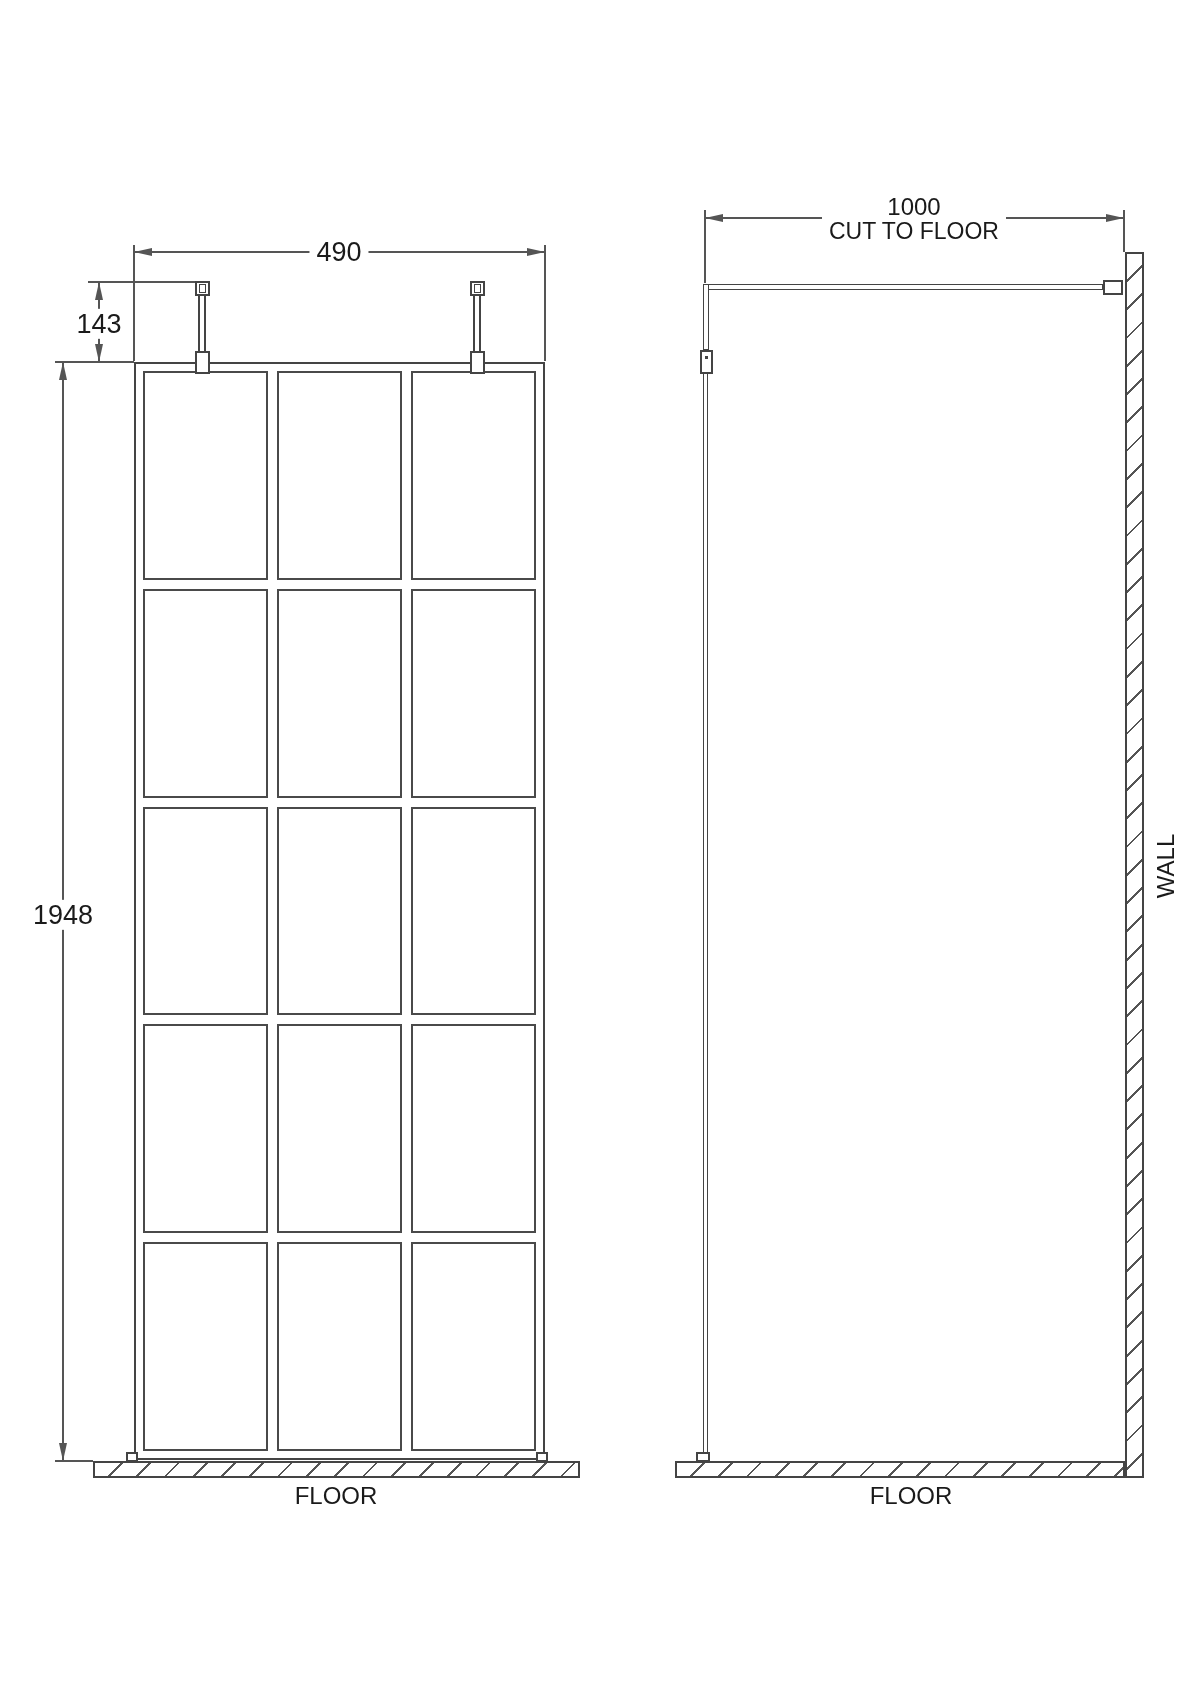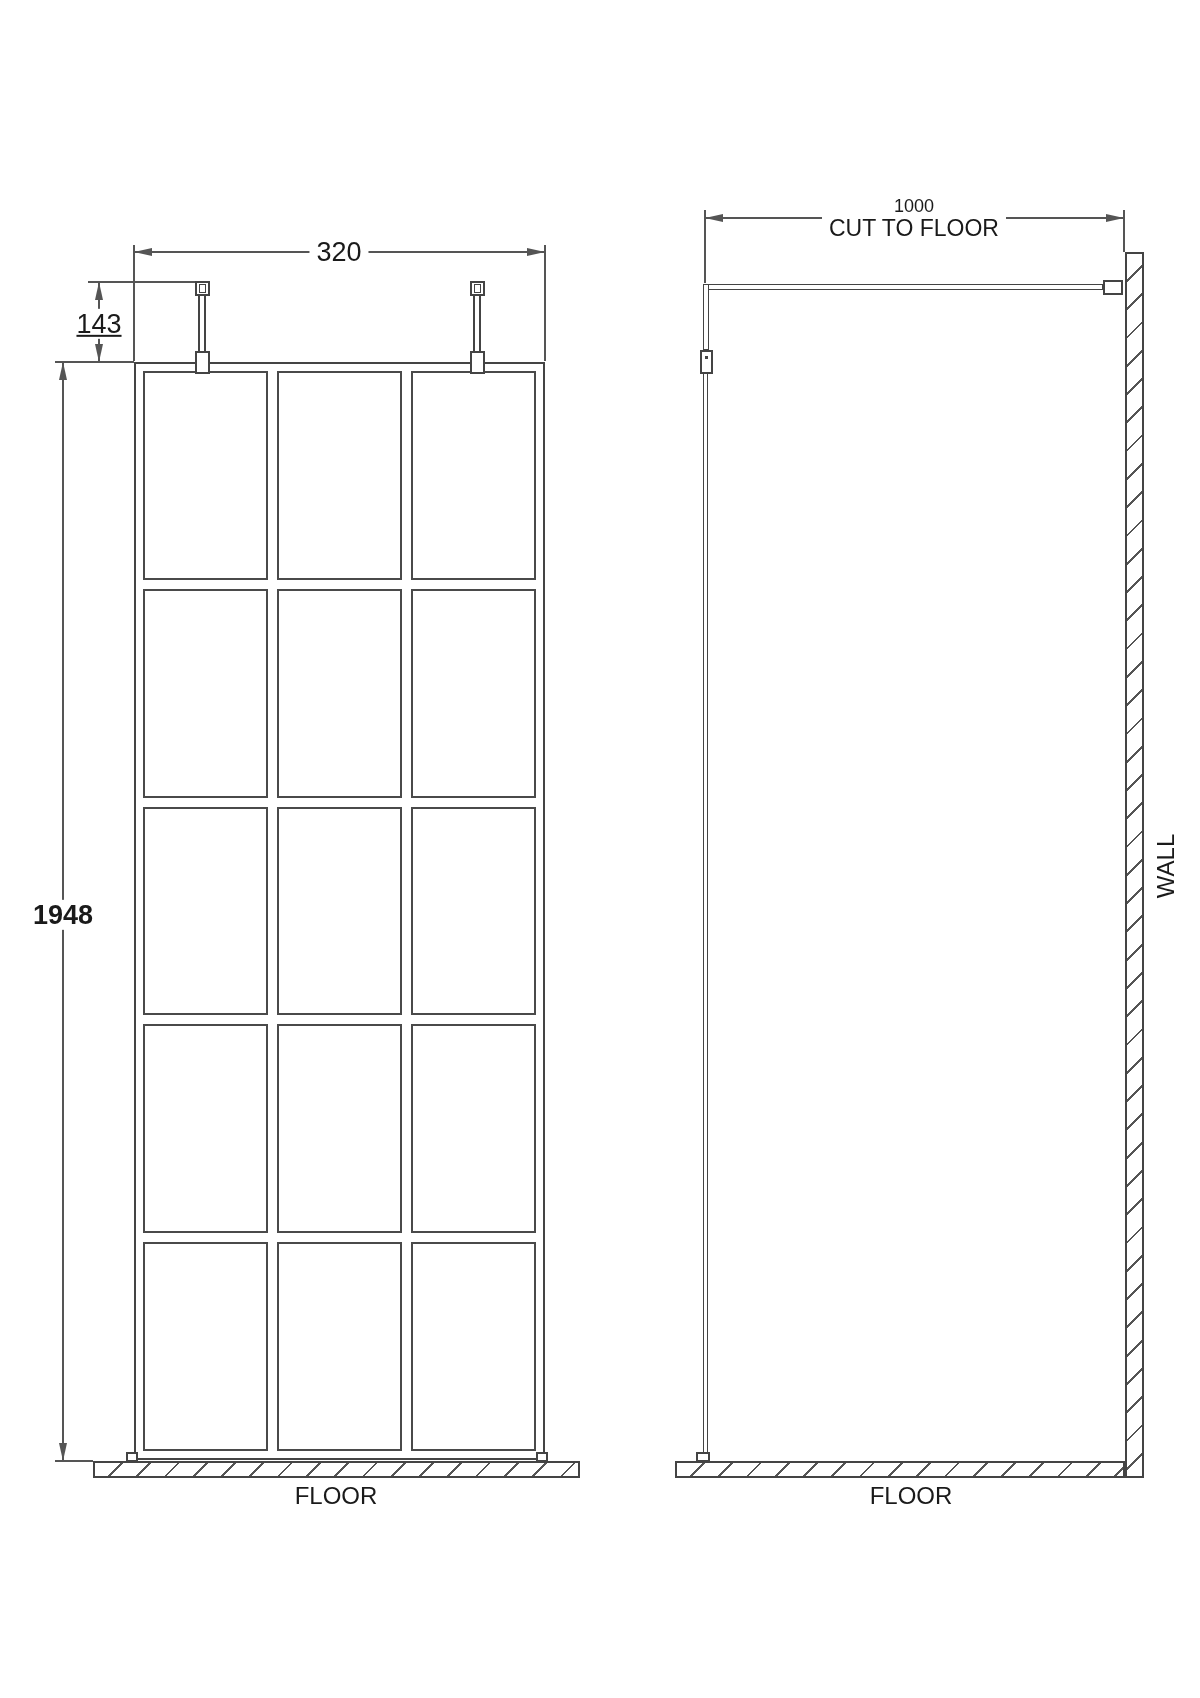--- a/index.html
+++ b/index.html
@@ -21,21 +21,21 @@
     position:absolute;transform:translate(-50%,-50%);
     background:#ffffff;padding:1px 7px;font-size:27px;line-height:1.05;
     color:#1a1a1a;white-space:nowrap;z-index:10;text-align:center;
   }
   .plainlabel{
     position:absolute;transform:translate(-50%,-50%);
     font-size:24px;color:#1a1a1a;white-space:nowrap;z-index:10;
   }
   .wall-label{transform:translate(-50%,-50%) rotate(-90deg);}
   .depth-note{font-size:23px;}
-  .depth-main{font-size:18px;}
+  .depth-main{font-size:24px;}
   
   .frame{
     position:absolute;left:134px;top:362px;width:407px;height:1094px;
     border:2px solid #444444;background:#ffffff;
   }
   .glass-grid{
     position:absolute;left:7px;top:7px;right:7px;bottom:7px;
     display:grid;grid-template-columns:repeat(3,1fr);grid-template-rows:repeat(5,1fr);gap:9px;
   }
   .pane{border:2px solid #4a4a4a;background:#ffffff;}
@@ -53,34 +53,34 @@
 
 <div class="canvas">
 
   <div>
 
     <div class="dln" style="left:133px;top:245px;width:1.5px;height:116px;"></div>
     <div class="dln" style="left:544px;top:245px;width:1.5px;height:116px;"></div>
     <div class="dln" style="left:134px;top:251px;width:411px;height:1.5px;"></div>
     <div class="arr arr-l" style="left:134px;top:248px;"></div>
     <div class="arr arr-r" style="left:527px;top:248px;"></div>
-    <div class="dimlabel" style="left:339px;top:252px;">320</div>
+    <div class="dimlabel" style="left:339px;top:252px;">490</div>
 
     <div class="dln" style="left:88px;top:281px;width:108px;height:1.5px;"></div>
     <div class="dln" style="left:98px;top:282px;width:1.5px;height:80px;"></div>
     <div class="arr arr-u" style="left:95px;top:282px;"></div>
     <div class="arr arr-d" style="left:95px;top:344px;"></div>
-    <div class="dimlabel" style="left:99px;top:324px;text-decoration:underline;">143</div>
+    <div class="dimlabel" style="left:99px;top:324px;">143</div>
 
     <div class="dln" style="left:55px;top:361px;width:79px;height:1.5px;"></div>
     <div class="dln" style="left:62px;top:362px;width:1.5px;height:1099px;"></div>
     <div class="arr arr-u" style="left:59px;top:362px;"></div>
     <div class="arr arr-d" style="left:59px;top:1443px;"></div>
     <div class="dln" style="left:55px;top:1460px;width:38px;height:1.5px;"></div>
-    <div class="dimlabel" style="left:63px;top:915px;font-weight:bold;">1948</div>
+    <div class="dimlabel" style="left:63px;top:915px;">1948</div>
 
     <div class="whitepart" style="left:195px;top:281px;width:11px;height:11px;">
       <div class="cap-slot"></div>
     </div>
     <div class="shaft" style="left:198px;top:296px;width:4px;height:55px;"></div>
     <div class="whitepart" style="left:195px;top:351px;width:11px;height:19px;"></div>
 
     <div class="whitepart" style="left:470px;top:281px;width:11px;height:11px;">
       <div class="cap-slot"></div>
     </div>

